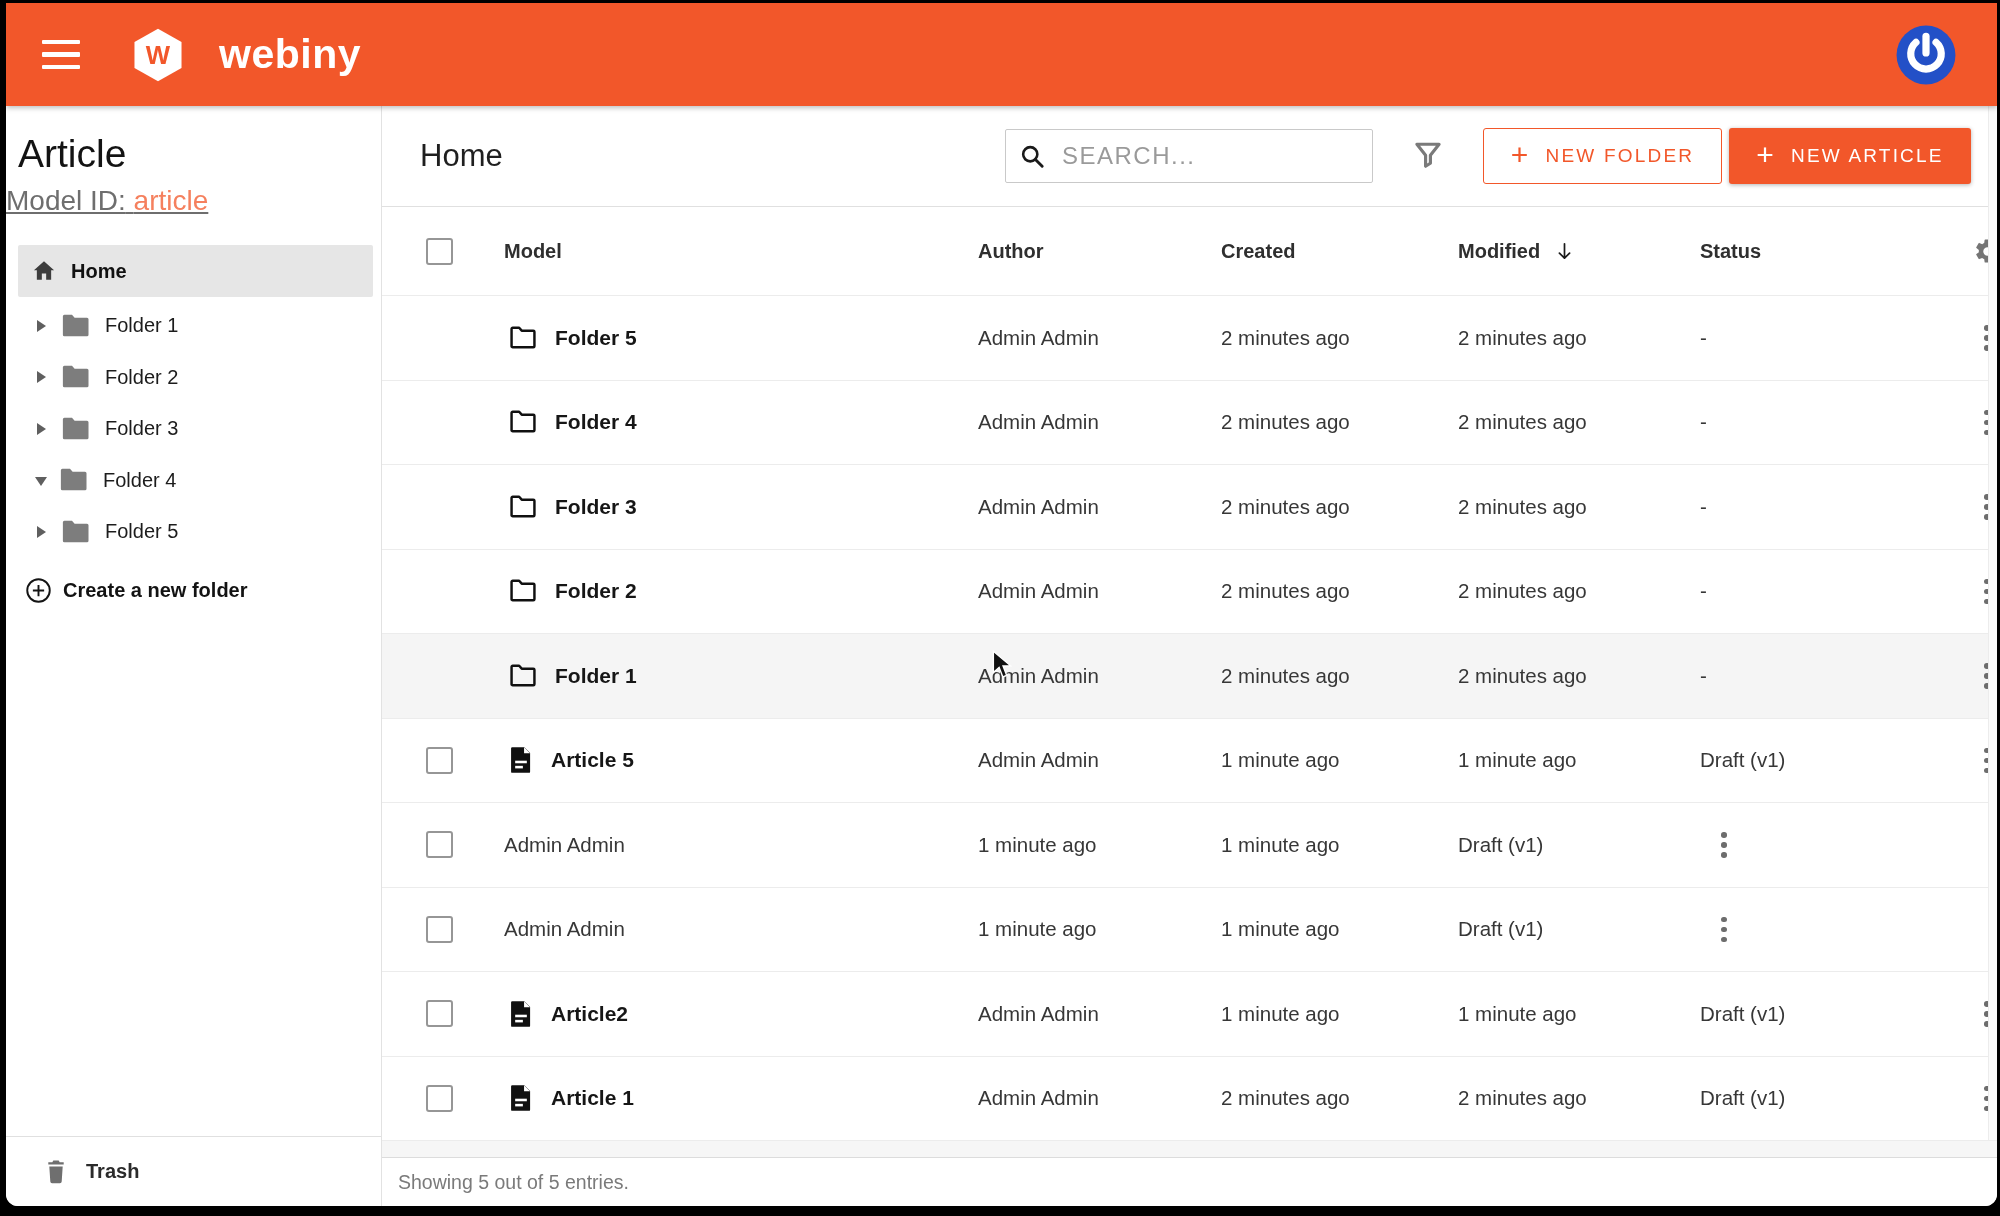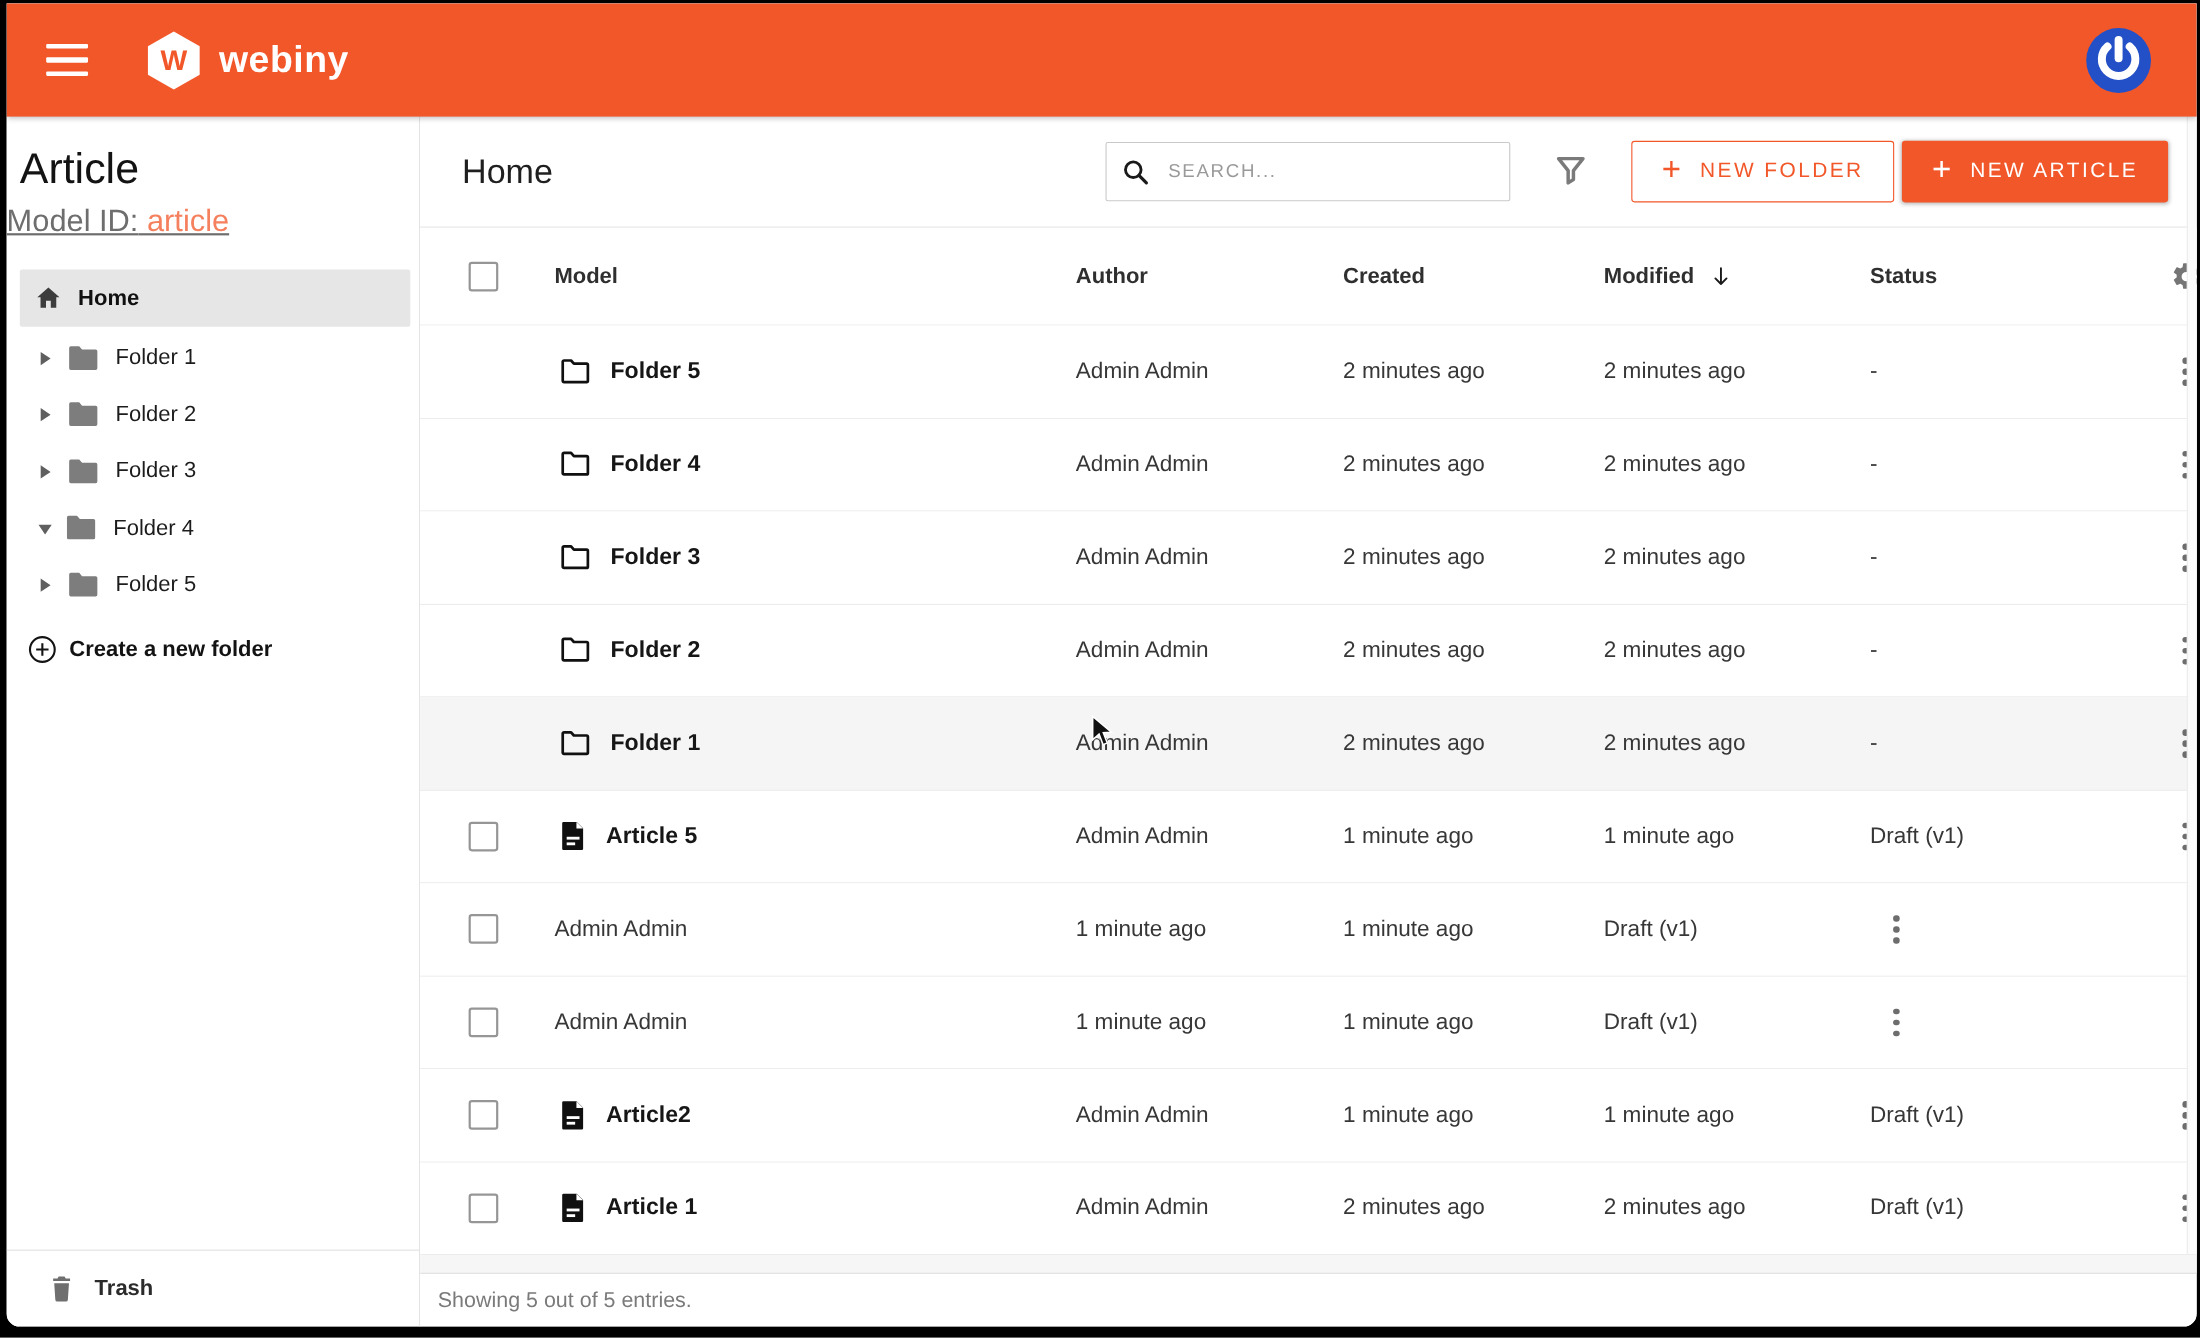--- a/index.html
+++ b/index.html
@@ -23,21 +23,21 @@
   
   .app-header{
     height:103px;flex:none;background:var(--orange);
     display:flex;align-items:center;padding:0 22px 0 36px;
     box-shadow:0 2px 5px rgba(0,0,0,.25);position:relative;z-index:5;
   }
   .hamburger{width:38px;display:flex;flex-direction:column;gap:8px;cursor:pointer;border:none;background:transparent;padding:0;}
   .hamburger span{display:block;height:4.5px;background:#fff;border-radius:1px;}
   .logo{display:flex;align-items:center;margin-left:50px;gap:13px;}
   .logo-hex{width:56px;height:56px;}
-  .wordmark{color:#fff;font-size:34px;font-weight:700;letter-spacing:.5px;}
+  .wordmark{color:#fff;font-size:41px;font-weight:700;letter-spacing:.5px;margin-left:20px;}
   .avatar{margin-left:auto;margin-right:18px;width:62px;height:62px;border-radius:50%;cursor:pointer;border:none;background:transparent;padding:0;}
   
   .body-row{flex:1;display:flex;min-height:0;}
   .sidebar{
     width:376px;flex:none;border-right:1px solid #e2e2e2;background:#fff;
     display:flex;flex-direction:column;
   }
   .sb-title{font-size:39px;font-weight:400;color:#131313;margin:26px 0 0 12px;}
   .sb-model{margin:9px 0 0 0;font-size:28px;color:#6e6e6e;text-decoration:underline;}
   .sb-model .val{color:var(--orange-light);}
@@ -61,21 +61,21 @@
     margin-top:auto;flex:none;height:70px;border-top:1px solid #e0e0e0;
     display:flex;align-items:center;padding-left:38px;gap:18px;
     font-size:20px;font-weight:600;color:#2b2b2b;cursor:pointer;
   }
   
   .content{flex:1;min-width:0;display:flex;flex-direction:column;position:relative;background:#fff;}
   .topbar{height:100px;flex:none;display:flex;align-items:center;padding:0 26px 0 38px;}
   .page-heading{font-size:31px;font-weight:400;color:#1f1f1f;}
   .search-box{margin-left:auto;width:368px;height:54px;border:1px solid #c9c9c9;border-radius:2px;
     display:flex;align-items:center;padding:0 13px;gap:14px;background:#fff;}
-  .search-box input{flex:1;border:none;outline:none;font-size:17px;letter-spacing:1px;color:#333;
+  .search-box input{flex:1;border:none;outline:none;font-size:24px;letter-spacing:1px;color:#333;
     font-family:"Liberation Sans", sans-serif;background:transparent;min-width:0;}
   .search-box input::placeholder{color:#9a9a9a;letter-spacing:1.5px;}
   .filter-btn{margin:0 33px;border:none;background:transparent;padding:4px;cursor:pointer;}
   .btn{height:56px;border-radius:3px;font-size:19px;letter-spacing:2.2px;cursor:pointer;
     display:flex;align-items:center;justify-content:center;gap:15px;
     font-family:"Liberation Sans", sans-serif;font-weight:400;}
   .btn .plus{font-size:30px;font-weight:400;line-height:0;margin-top:-2px;}
   .btn-outline{width:239px;background:#fff;border:1px solid var(--orange);color:var(--orange);margin-right:7px;}
   .btn-fill{width:242px;background:var(--orange);border:none;color:#fff;box-shadow:0 1px 4px rgba(0,0,0,.3);}
   

